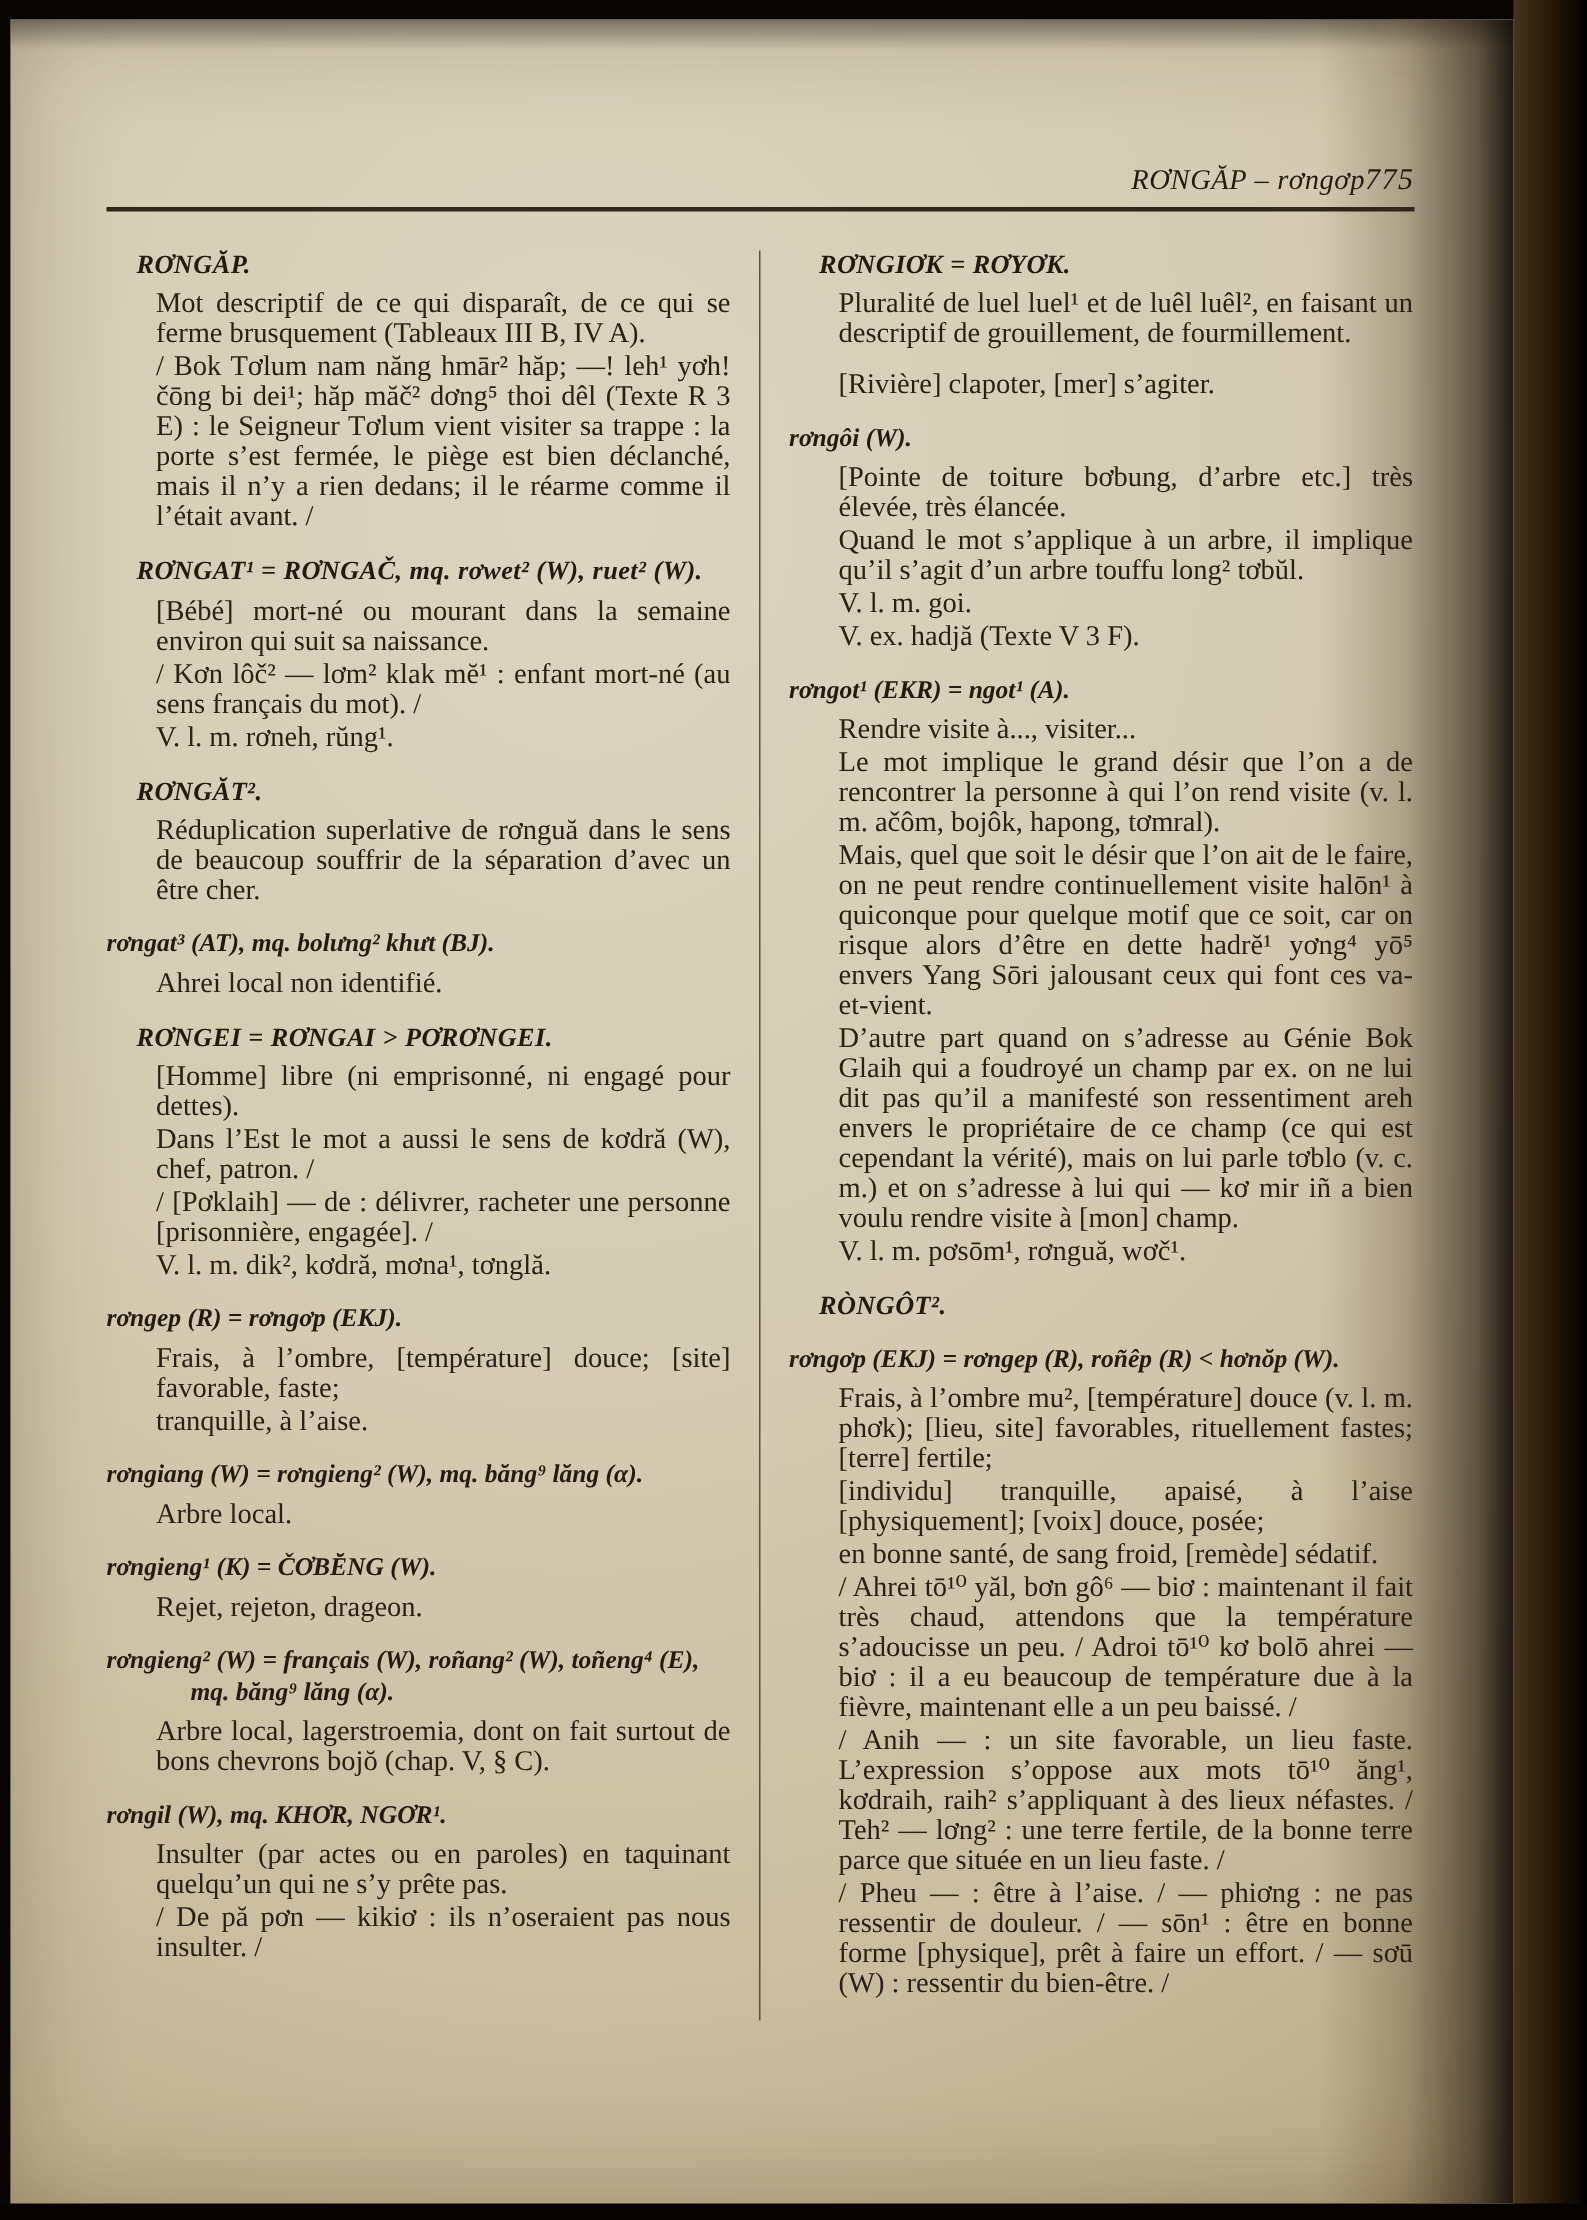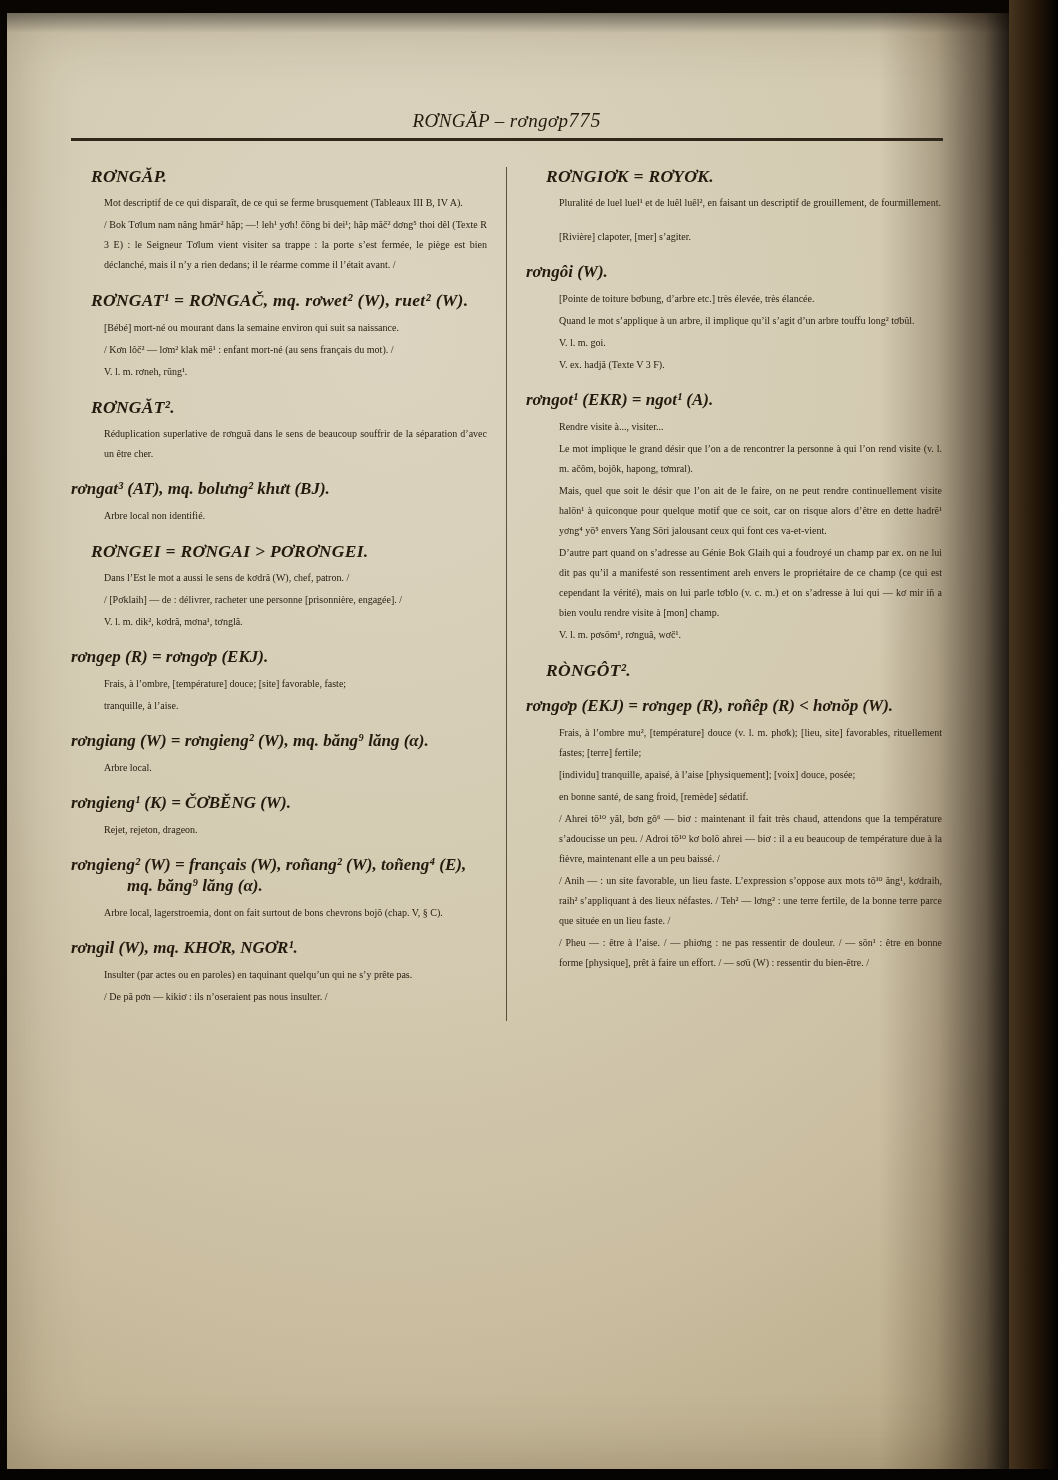--- a/index.html
+++ b/index.html
@@ -27,36 +27,36 @@
     position: absolute; top: 0; right: 0; width: 130px; height: 100%;
     background: linear-gradient(to right, rgba(59,38,16,0) 0%, rgba(59,38,16,0.25) 45%, rgba(30,18,8,0.60) 82%, rgba(10,6,3,0.88) 100%);
     pointer-events: none;
   }
   .top-shade {
     position: absolute; top: 0; left: 0; width: 100%; height: 20px;
     background: linear-gradient(to bottom, rgba(0,0,0,.38), rgba(0,0,0,0));
     pointer-events: none;
   }
   .content { position: absolute; left: 64px; top: 96px; width: 872px; }
-  .header { display: flex; justify-content: center; align-items: baseline; }
+  .header { display: flex; justify-content: flex-end; align-items: baseline; }
   .running-head { font-style: italic; font-size: 19px; letter-spacing: .4px; color: #241a0e; }
   .page-number { font-size: 20px; letter-spacing: 1px; color: #241a0e; font-style: italic; }
   .rule { border-top: 3px solid #31261a; margin-top: 6px; }
   .columns { display: flex; margin-top: 24px; }
   .col { width: 416px; }
   .colsep { width: 1px; background: rgba(50,38,24,.75); margin: 2px 19px 0; }
   .entry { margin-bottom: 14px; }
   .hw {
     font-size: 17px; font-style: italic; line-height: 1.28;
     margin: 0 0 6px; padding-left: 56px; text-indent: -56px;
     color: #241a0e;
   }
   .hw-caps { font-size: 17.5px; letter-spacing: .3px; margin-left: 20px; }
   p.body {
-    font-size: 10px; line-height: 20px;
+    font-size: 19px; line-height: 20px;
     margin: 0 0 2px 33px;
     text-align: justify;
   }
 </style>
 </head>
 <body>
 
 <div class="right-band"></div>
 <div class="bottom-band"></div>
 
@@ -89,25 +89,26 @@
           <p class="body">V. l. m. rơneh, rŭng¹.</p>
         </section>
 
         <section class="entry">
           <h3 class="hw hw-caps">RƠNGĂT².</h3>
           <p class="body">Réduplication superlative de rơnguă dans le sens de beaucoup souffrir de la séparation d’avec un être cher.</p>
         </section>
 
         <section class="entry">
           <h3 class="hw">rơngat³ (AT), mq. bolưng² khưt (BJ).</h3>
-          <p class="body">Arbre local non identifié.</p>
+          <p class="body">Ahrei local non identifié.</p>
         </section>
 
         <section class="entry">
           <h3 class="hw hw-caps">RƠNGEI = RƠNGAI &gt; PƠRƠNGEI.</h3>
+          <p class="body">[Homme] libre (ni emprisonné, ni engagé pour dettes).</p>
           <p class="body">Dans l’Est le mot a aussi le sens de kơdră (W), chef, patron. /</p>
           <p class="body">/ [Pơklaih] — de : délivrer, racheter une personne [prisonnière, engagée]. /</p>
           <p class="body">V. l. m. dik², kơdră, mơna¹, tơnglă.</p>
         </section>
 
         <section class="entry">
           <h3 class="hw">rơngep (R) = rơngơp (EKJ).</h3>
           <p class="body">Frais, à l’ombre, [température] douce; [site] favorable, faste;</p>
           <p class="body">tranquille, à l’aise.</p>
         </section>

